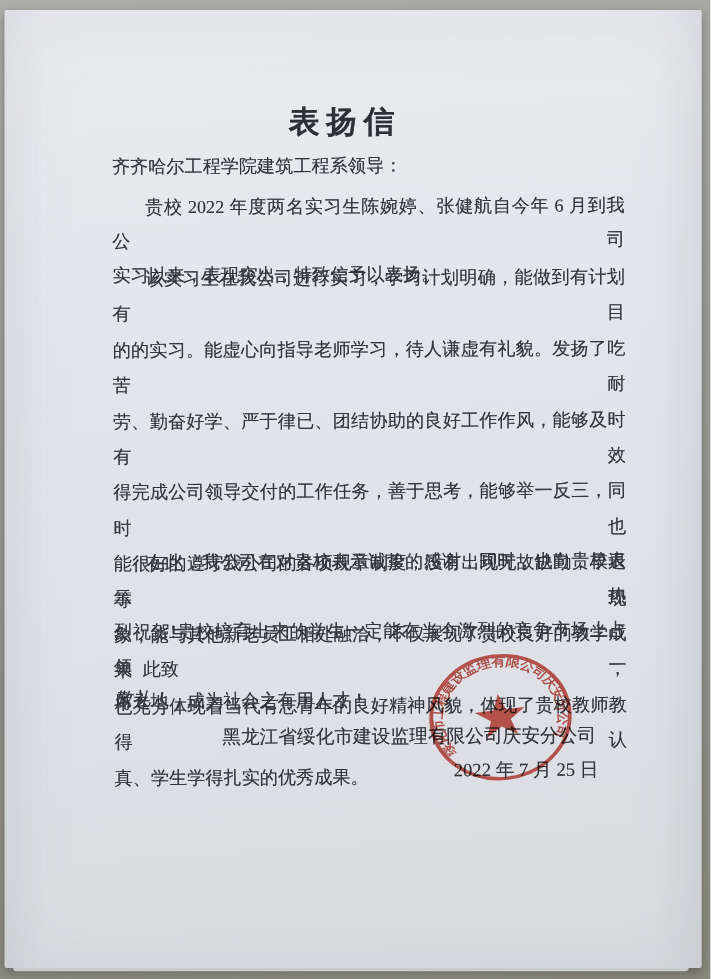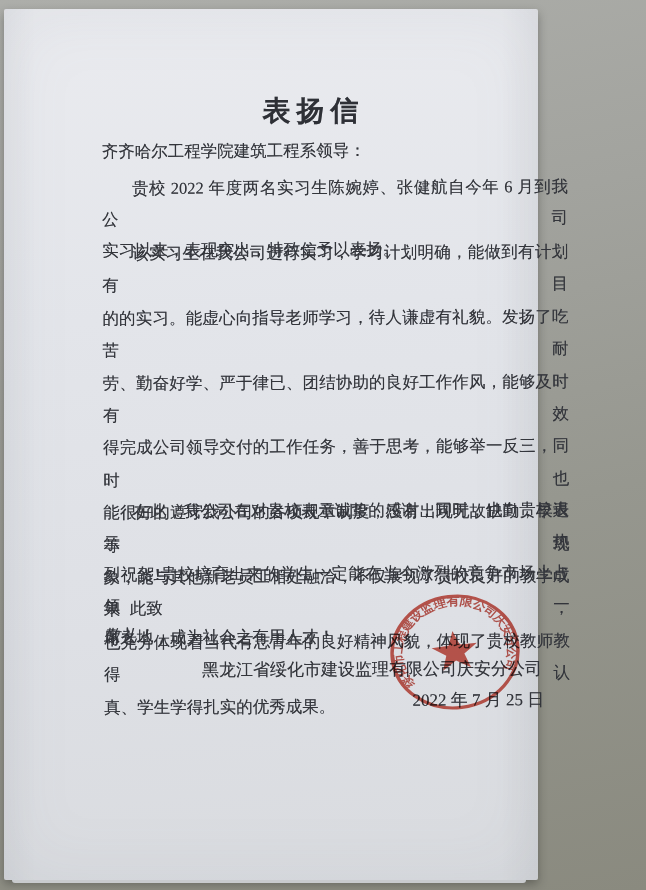--- a/index.html
+++ b/index.html
@@ -9,21 +9,21 @@
   }
   .photo {
     position: relative;
     width: 646px; height: 890px;
     background: linear-gradient(168deg, #adaeaa 0%, #a2a39e 30%, #96978f 60%, #8a8a7f 100%);
     overflow: hidden;
   }
   .sheet {
     position: absolute;
     left: 4px; top: 9px;
-    width: 534px; height: 871px;
+    width: 634px; height: 871px;
     background:
       linear-gradient(90deg, rgba(0,0,0,0.03) 0%, rgba(0,0,0,0) 6%, rgba(0,0,0,0) 93%, rgba(0,0,0,0.04) 100%),
       linear-gradient(176deg, #eaebef 0%, #e3e5ea 35%, #dee0e5 70%, #d9dbdf 100%);
     border-radius: 2px;
     box-shadow: 0 4px 10px rgba(30,30,25,0.35), inset 0 0 70px rgba(130,135,150,0.10);
   }
   .sheet::after {
     content: "";
     position: absolute;
     left: 8px; right: 12px; bottom: -3px; height: 3px;

